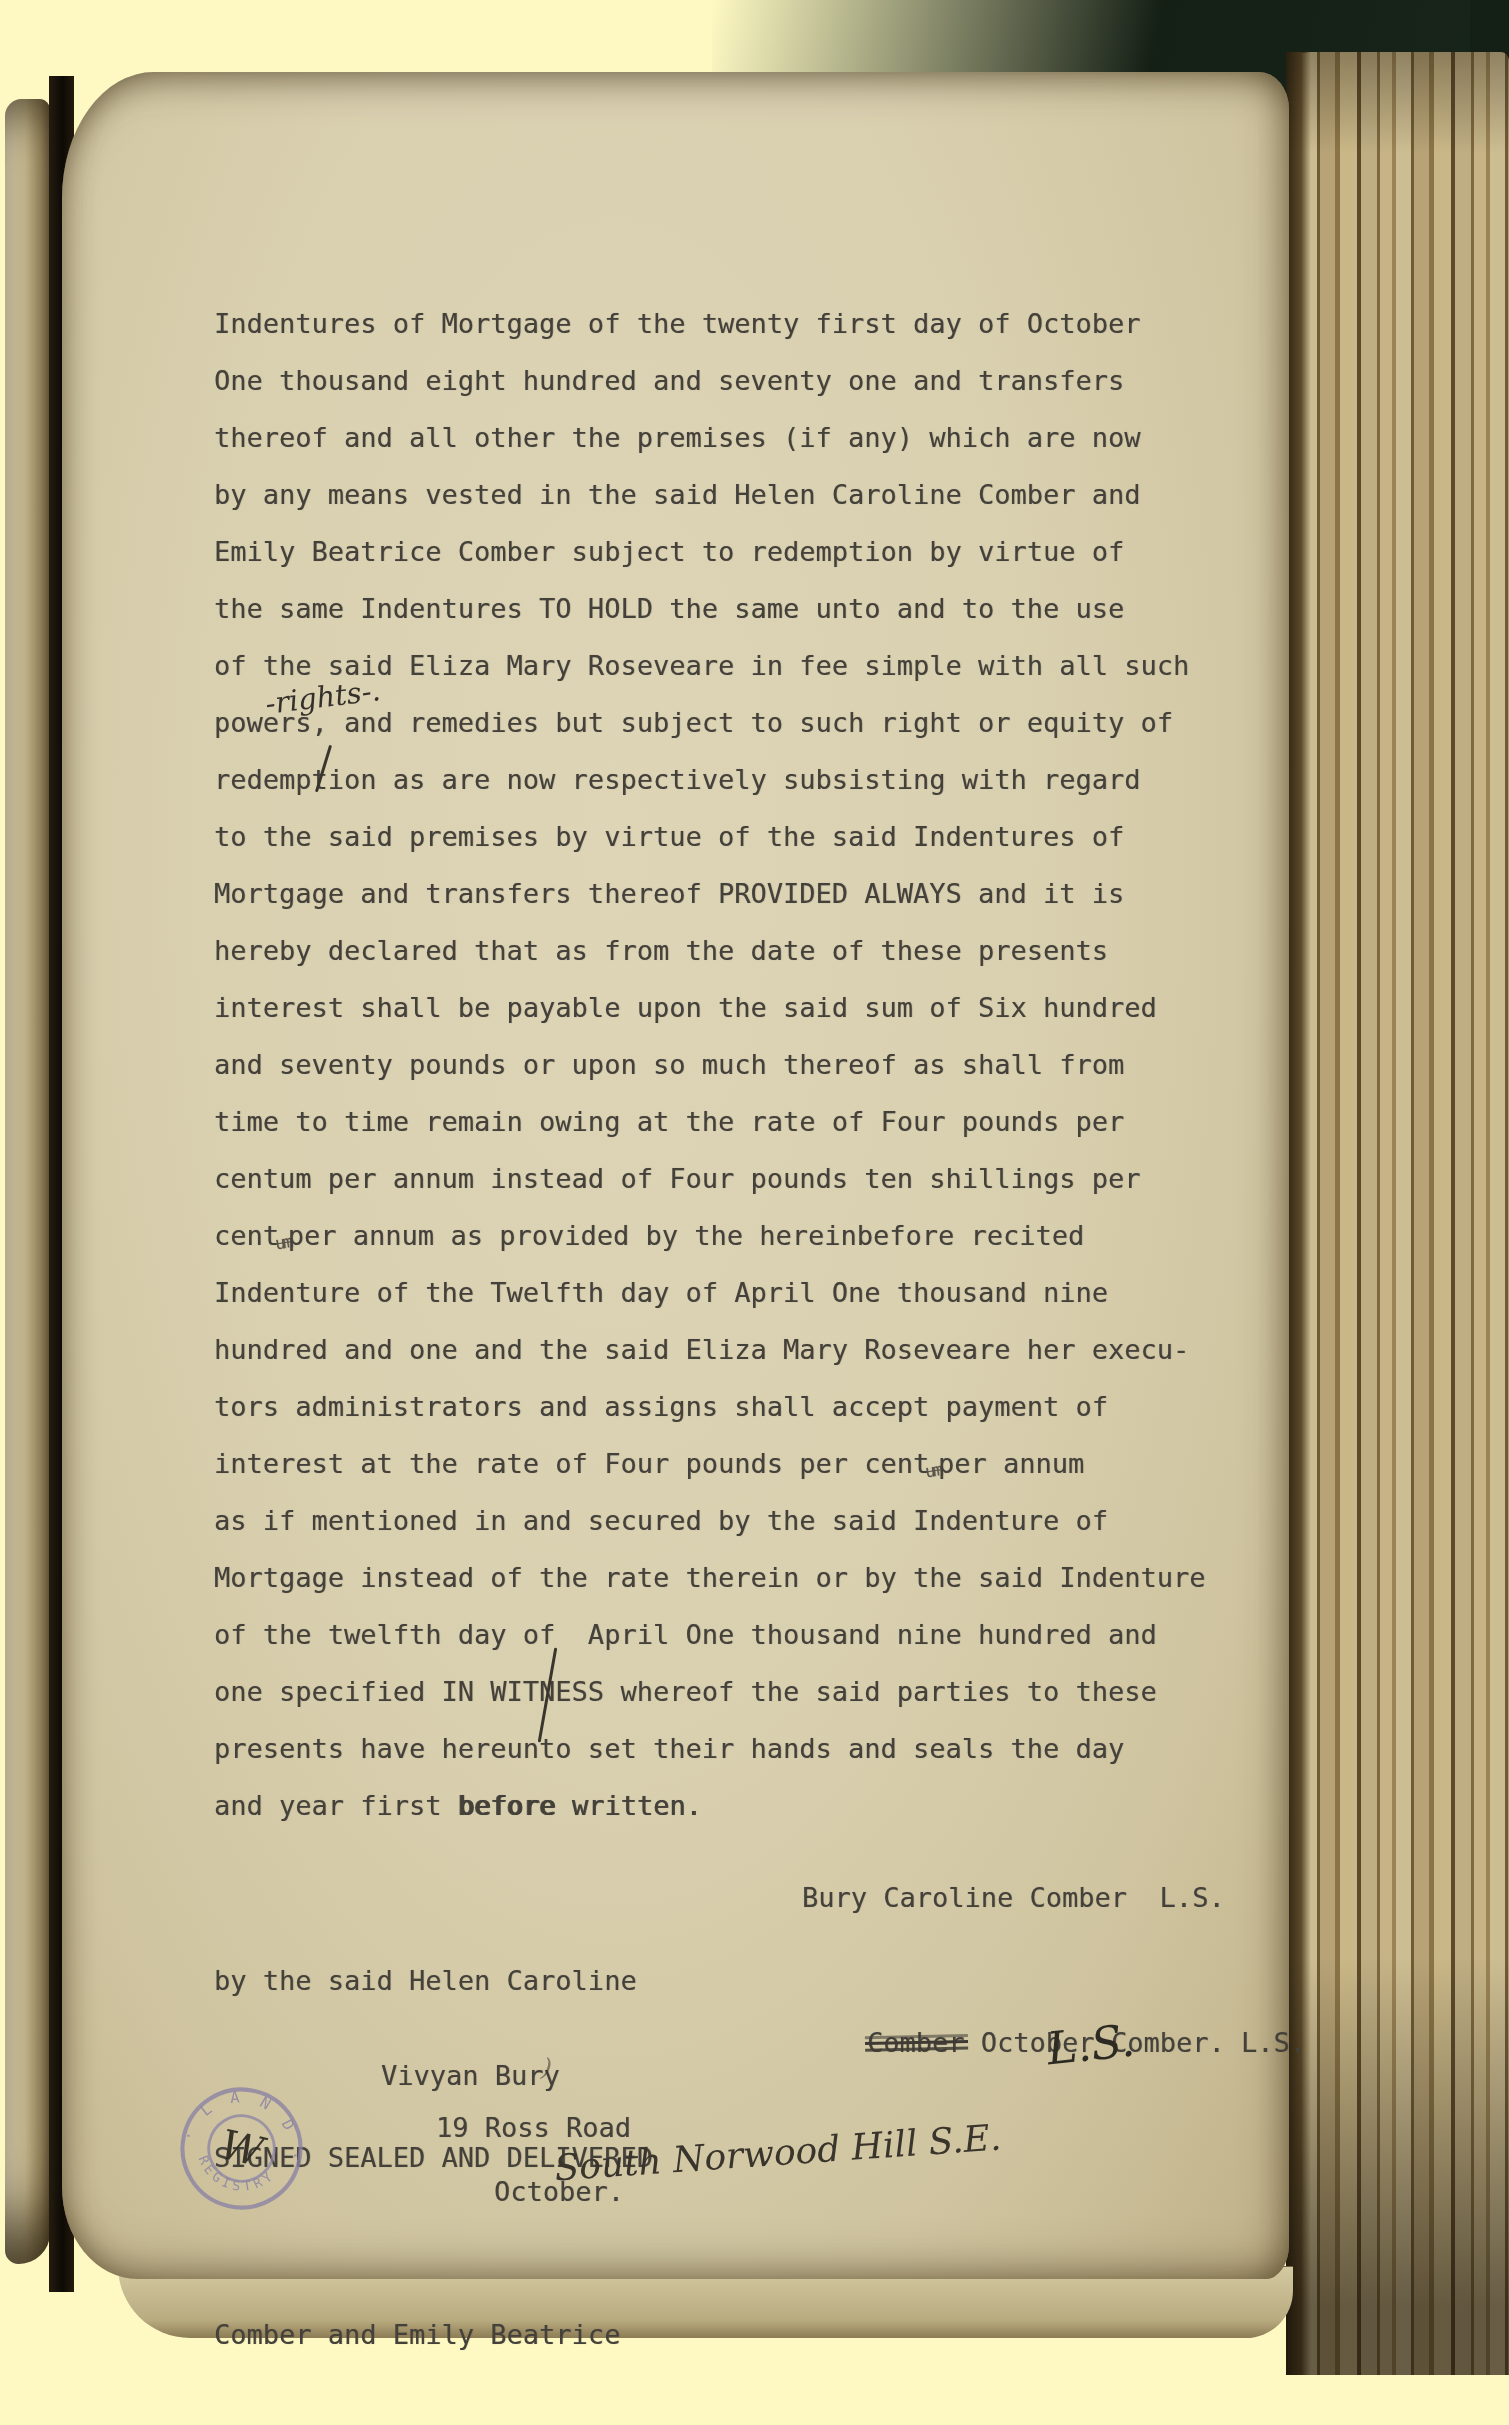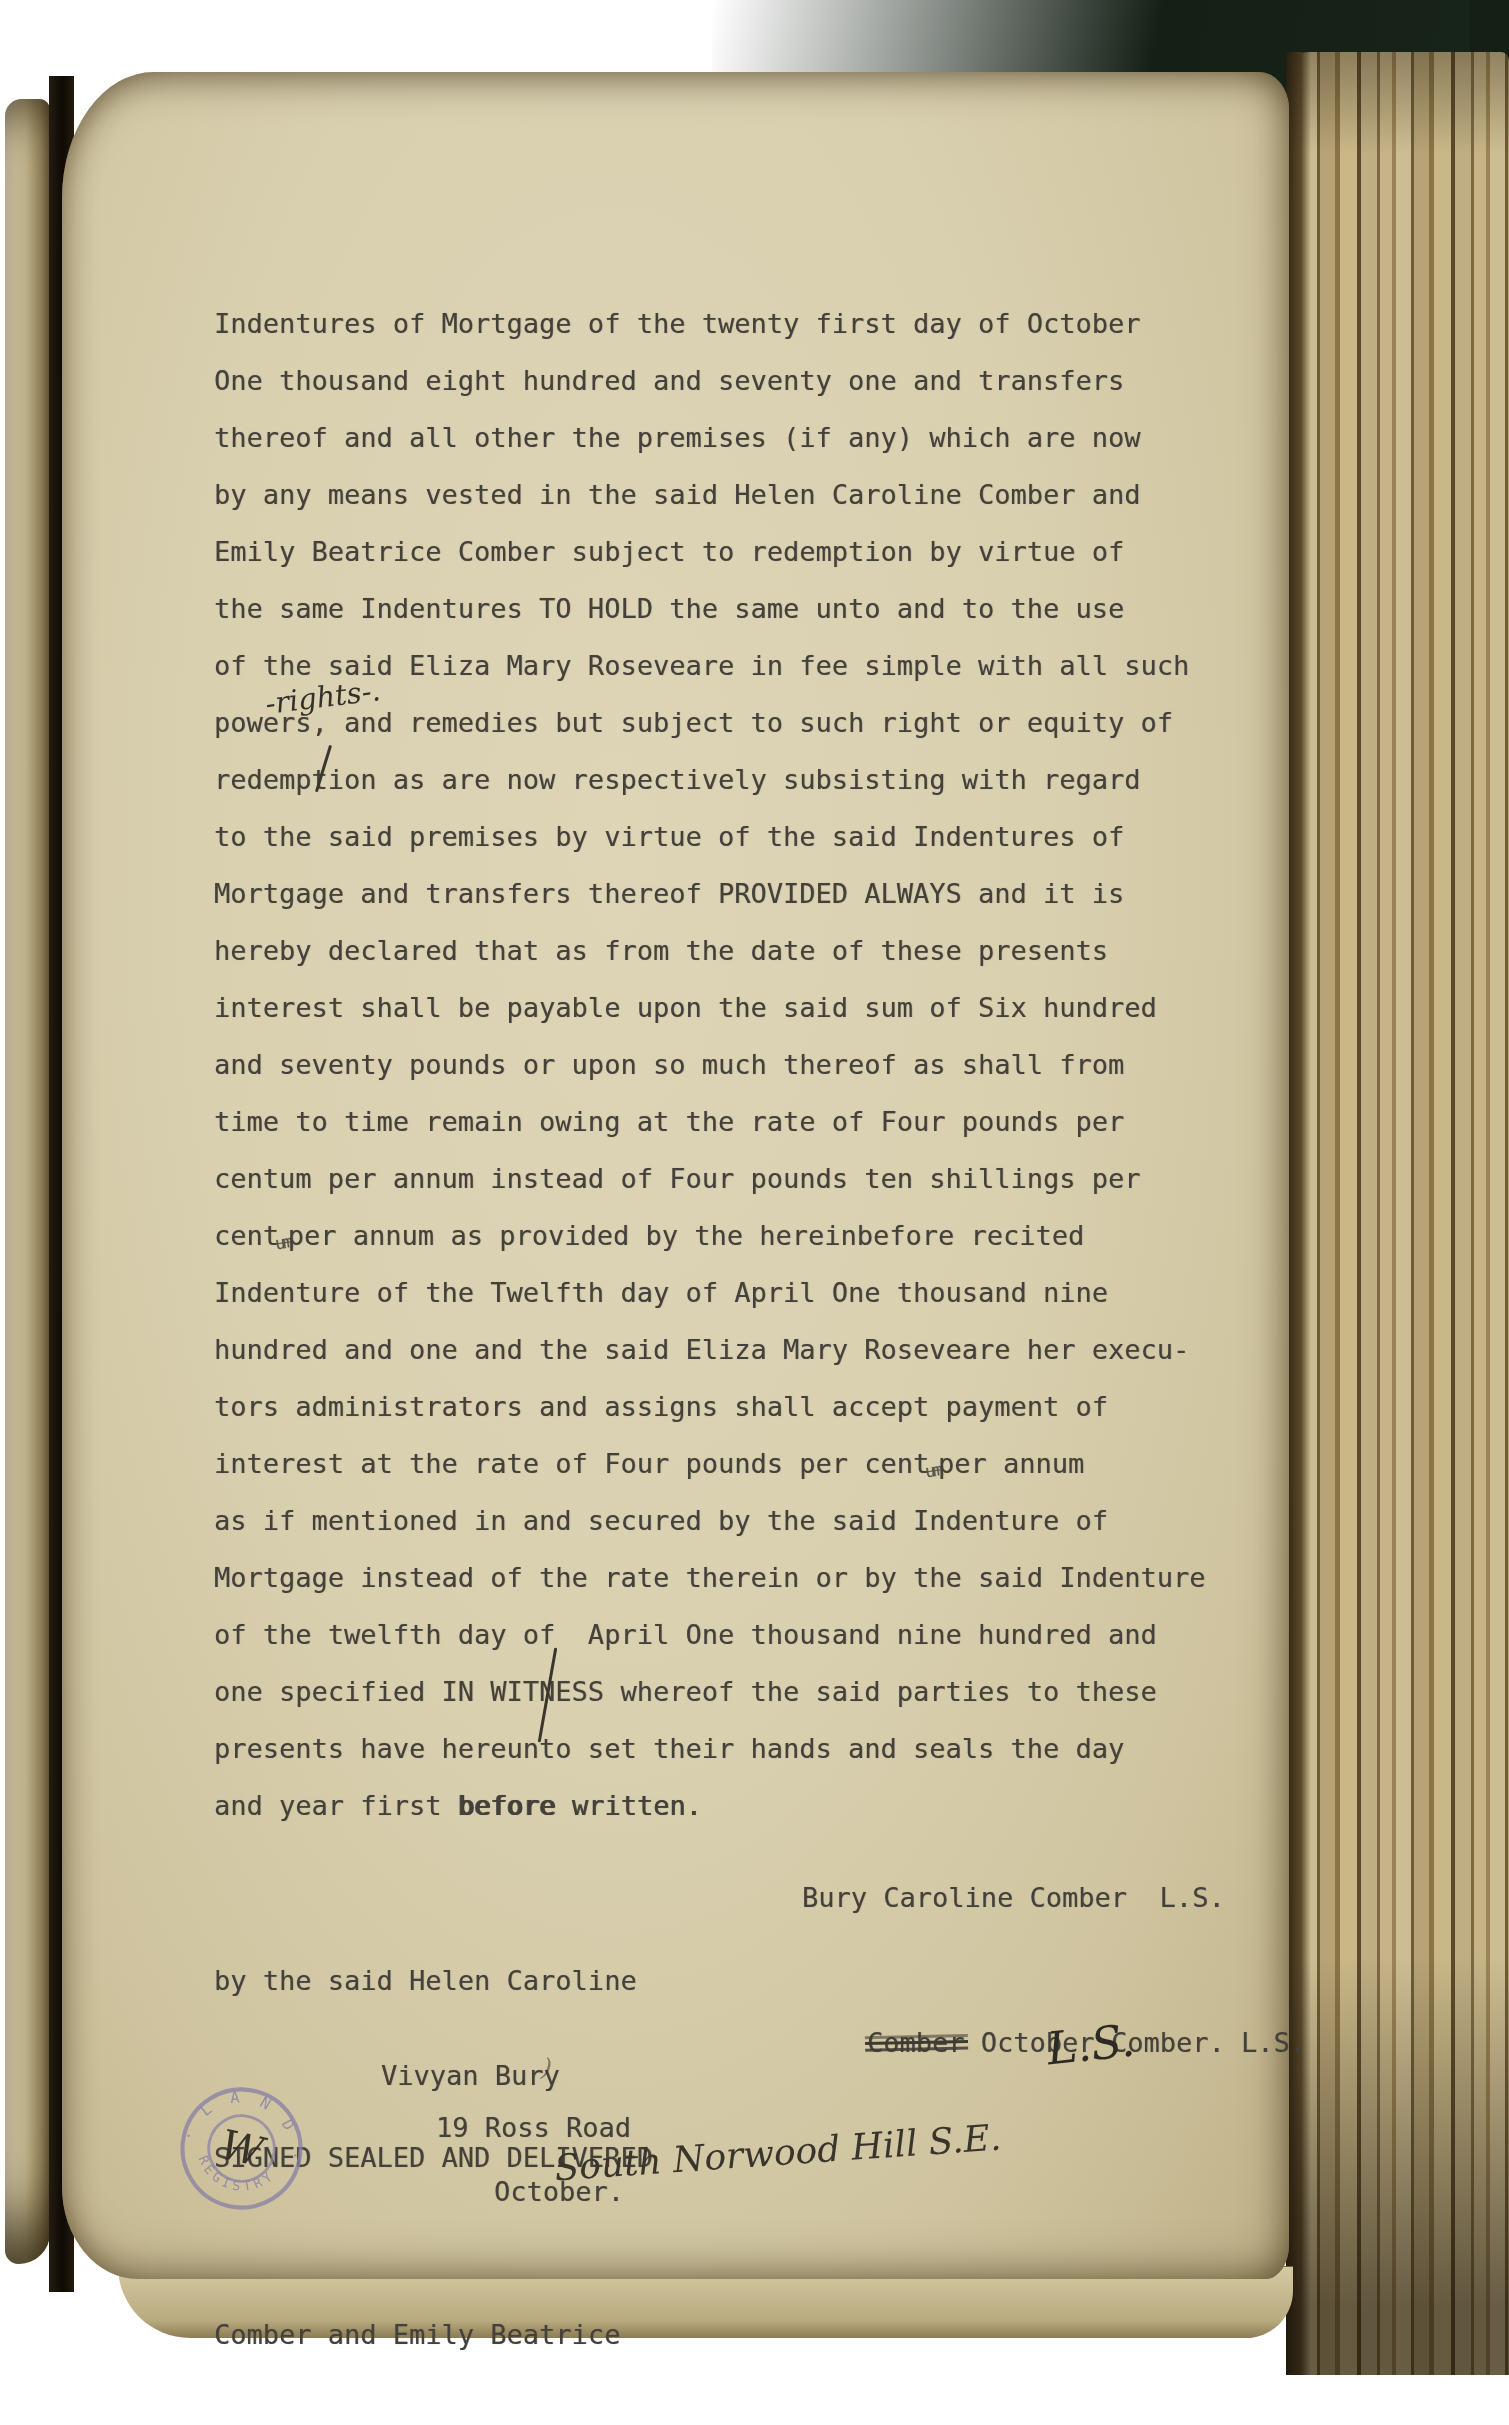--- a/index.html
+++ b/index.html
@@ -1,16 +1,16 @@
 <!DOCTYPE html>
 <html style="font-size:13.4px"><head>
 <meta charset="utf-8">
 <style>
   html,body{margin:0;padding:0;background:#000;}
-  #scene{position:relative;width:1509px;height:2426px;background:#ffffff;overflow:hidden;
+  #scene{position:relative;width:1509px;height:2426px;background:#fef9c3;overflow:hidden;
          font-family:"DejaVu Sans Mono",monospace;}
 
   
   .cover-green{position:absolute;right:0;top:0;width:797px;height:143px;
     background:linear-gradient(100deg,rgba(10,8,4,0) 0%,#141f15 55%,#18251b 100%);}
   .cover-green-right{position:absolute;right:0;top:0;width:39px;height:638px;background:#141f16;}
 
   
   .fore-edge{position:absolute;left:1286px;top:52px;width:223px;height:2323px;
     border-radius:23.5px 8.4px 0 0;

